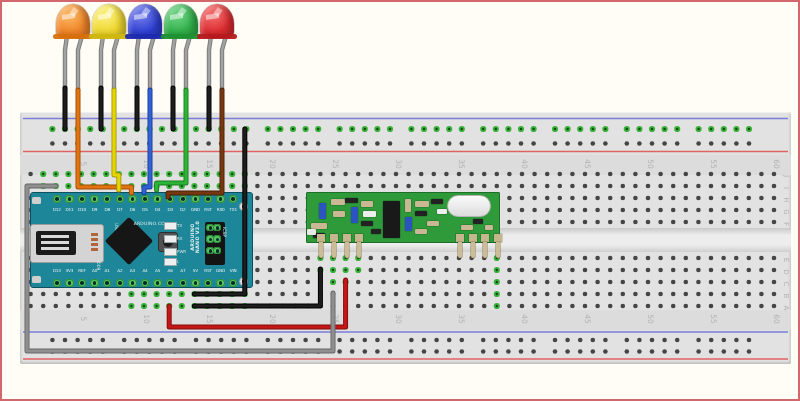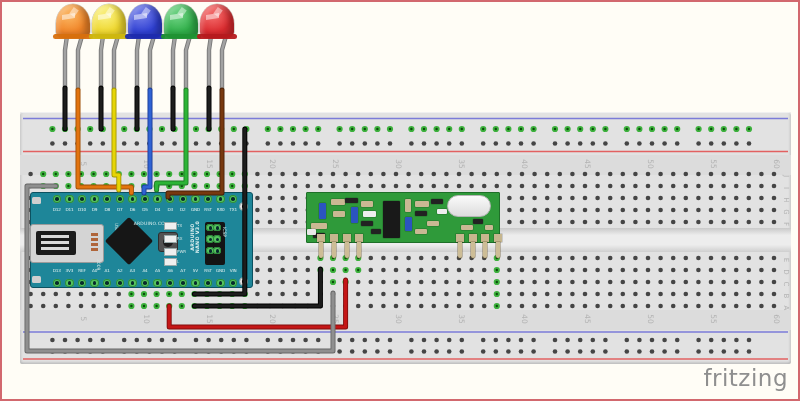--- a/index.html
+++ b/index.html
@@ -1317,14 +1317,13 @@
         <div class="glint1"></div>
         <div class="glint2"></div>
       </div>
       <div class="led" style="left: 200px; background: radial-gradient(circle at 38% 28%, rgb(239, 96, 96) 0%, rgb(239, 96, 96) 16%, rgb(218, 42, 46) 60%, rgb(218, 42, 46) 100%);">
         <div class="flange" style="background: rgb(182, 26, 30);"></div>
         <div class="glint1"></div>
         <div class="glint2"></div>
       </div>
     </div>
 
-  <div class="logo">fritzing</div>
 </div>
 
 </body></html>

